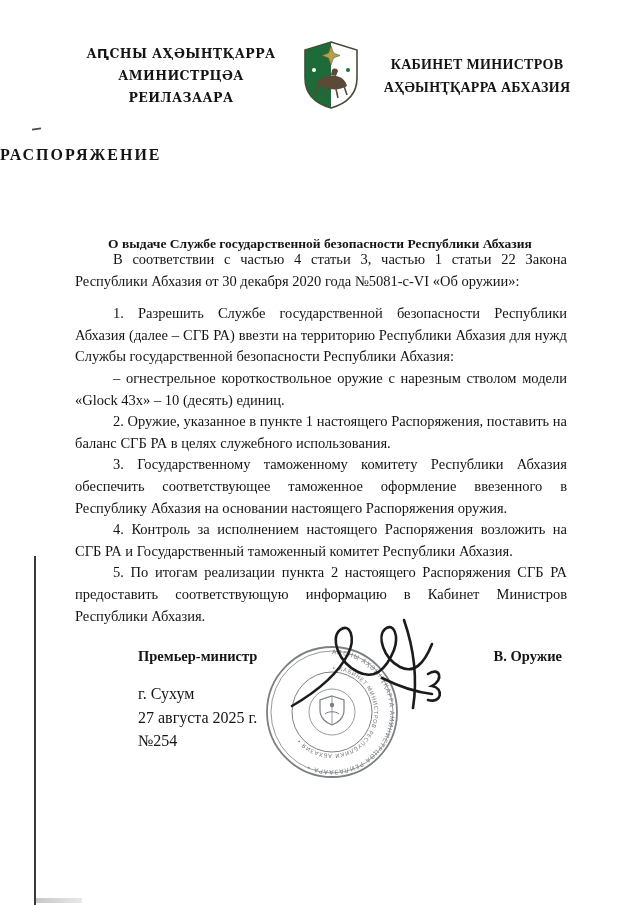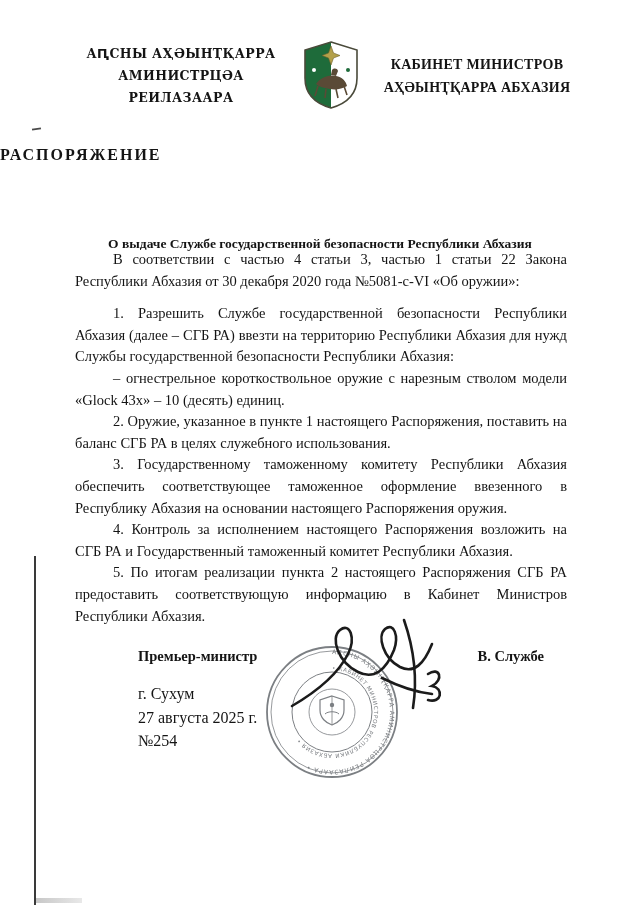--- a/index.html
+++ b/index.html
@@ -46,21 +46,21 @@
   }
   
   .body-text{
     position:absolute;top:249px;left:75px;width:492px;
     font-size:14.5px;line-height:21.6px;text-align:justify;
   }
   .body-text p{margin:0;text-indent:38px;}
   .body-text p.after-gap{margin-bottom:11px;}
   
   .sig-row{
-    position:absolute;top:648px;left:138px;right:96px;
+    position:absolute;top:648px;left:138px;right:78px;
     display:flex;justify-content:space-between;
     font-weight:bold;font-size:14.5px;gap:28px;
   }
   .footer-block{
     position:absolute;left:138px;top:682px;
     font-size:16px;line-height:23.5px;
   }
   .stamp{
     position:absolute;left:262px;top:642px;width:140px;height:140px;
     opacity:.82;
@@ -169,21 +169,21 @@
     <g fill="none" stroke="#1b1b1b" stroke-width="2.6" stroke-linecap="round">
       <path d="M6 98 C 30 84 52 66 62 46 C 70 30 64 14 54 22 C 44 30 52 54 72 64 C 88 72 100 62 108 42 C 113 28 108 14 99 21 C 91 28 97 50 114 59 C 128 66 138 56 146 36"></path>
       <path d="M118 12 C 127 38 132 68 127 100"></path>
       <path d="M142 66 C 154 58 158 72 146 78 C 158 80 156 96 142 92"></path>
       <path d="M96 70 C 112 78 128 84 146 86"></path>
     </g>
   </svg>
 
   <div class="sig-row">
     <span>Премьер-министр</span>
-    <span>В. Службе</span>
+    <span>В. Оружие</span>
   </div>
 
   <div class="footer-block">
     <div>г. Сухум</div>
     <div>27 августа 2025 г.</div>
     <div>№254</div>
   </div>
 
 </div>
 

